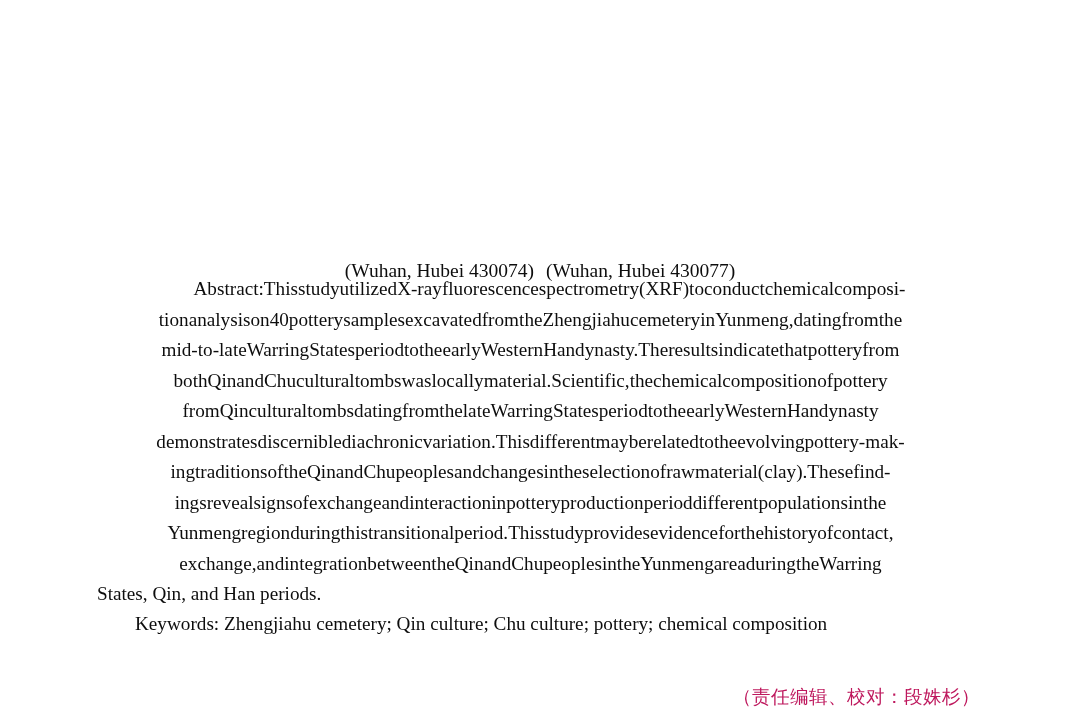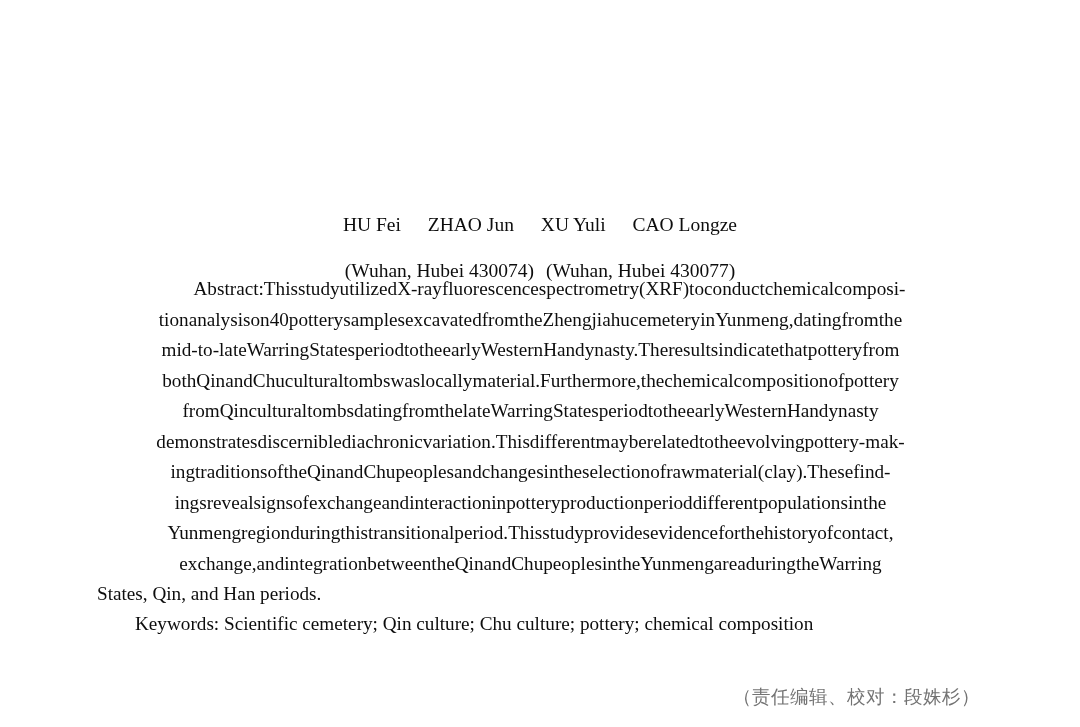--- a/index.html
+++ b/index.html
@@ -100,36 +100,30 @@
   
   .footer {
     position: absolute;
     left: 0;
     top: 683px;
     width: 980px;
     text-align: right;
     font-size: 18.5px;
     line-height: 28px;
     font-family: "DejaVu Sans", "Liberation Sans", sans-serif;
-    color: #737373;
+    color: #be185d;
     letter-spacing: 0.5px;
   }
 </style>
 </head>
 <body>
 
 <div class="page">
 
 
-  <div class="authors">
-    <span class="author-name">HU Fei</span>
-    <span class="author-name">ZHAO Jun</span>
-    <span class="author-name">XU Yuli</span>
-    <span class="author-name">CAO Longze</span>
-  </div>
 
   <div class="affiliations">
     <span class="affil">(Wuhan, Hubei 430074)</span>
     <span class="affil">(Wuhan, Hubei 430077)</span>
   </div>
 
   <div class="abstract">
     <div class="body-line justify" style="padding-left: 0px;">
         <span style="width: 38px;"></span>
         <span>Abstract:</span>
@@ -184,21 +178,21 @@
     <div class="body-line justify">
         <span>both</span>
         <span>Qin</span>
         <span>and</span>
         <span>Chu</span>
         <span>cultural</span>
         <span>tombs</span>
         <span>was</span>
         <span>locally</span>
         <span>material.</span>
-        <span>Furthermore,</span>
+        <span>Scientific,</span>
         <span>the</span>
         <span>chemical</span>
         <span>composition</span>
         <span>of</span>
         <span>pottery</span>
       </div>
     <div class="body-line justify">
         <span>from</span>
         <span>Qin</span>
         <span>cultural</span>
@@ -302,18 +296,18 @@
         <span>Yunmeng</span>
         <span>area</span>
         <span>during</span>
         <span>the</span>
         <span>Warring</span>
       </div>
     <div class="body-line">States, Qin, and Han periods.</div>
   </div>
 
   <div class="keywords">
-    <div class="body-line">Keywords: Scientific cemetery; Qin culture; Chu culture; pottery; chemical composition</div>
+    <div class="body-line">Keywords: Zhengjiahu cemetery; Qin culture; Chu culture; pottery; chemical composition</div>
   </div>
 
   <div class="footer">（责任编辑、校对：段姝杉）</div>
 
 </div>
 
 </body></html>

